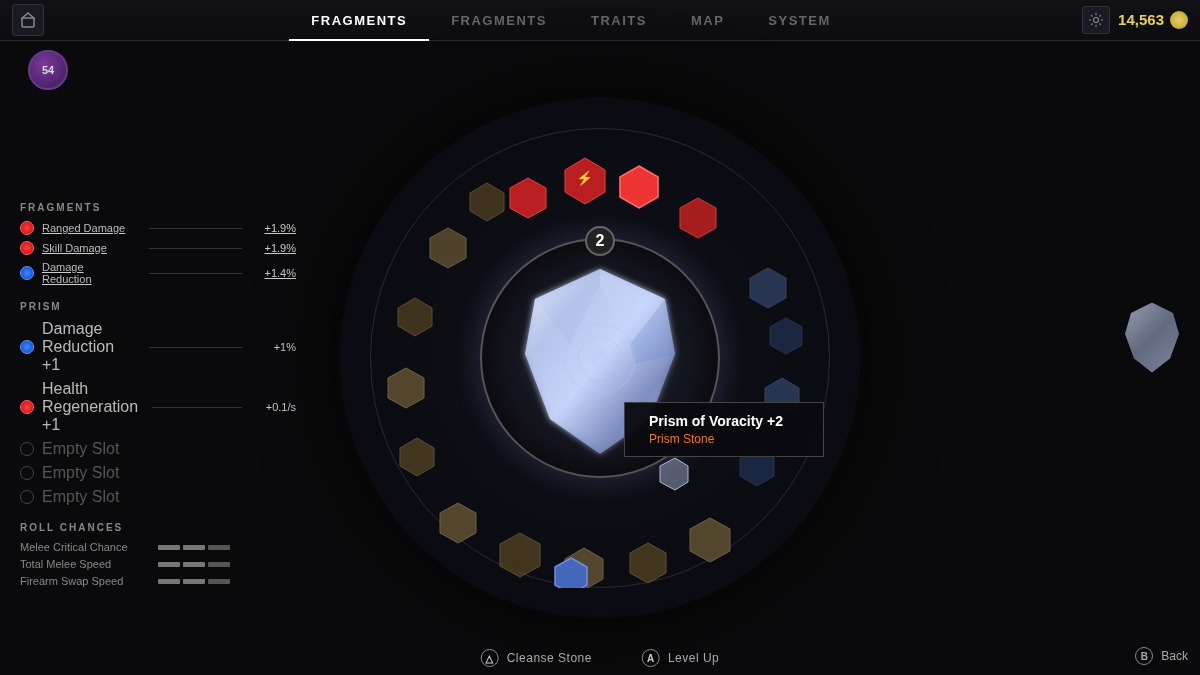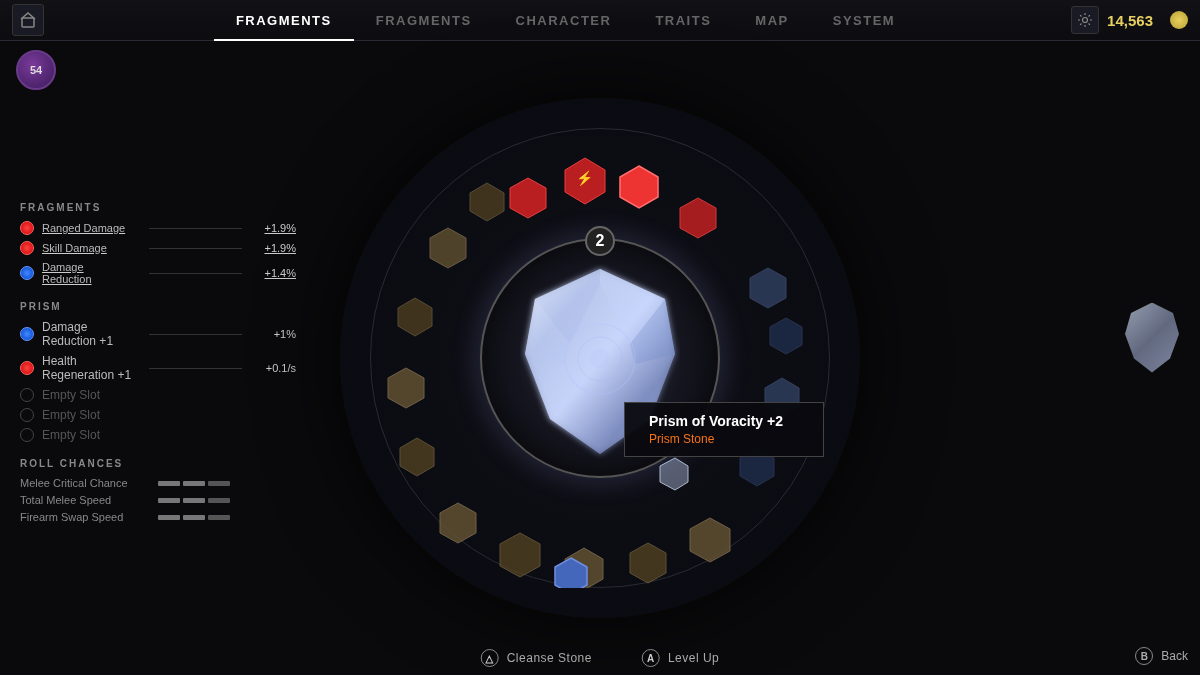--- a/index.html
+++ b/index.html
@@ -66,35 +66,35 @@
       gap: 8px;
     }
     .nav-icon-right {
       width: 28px; height: 28px;
       background: #1a1a24;
       border: 1px solid #333;
       border-radius: 3px;
       display: flex; align-items: center; justify-content: center;
     }
     .currency {
-      display: flex; align-items: center; gap: 17px;
+      display: flex; gap: 6px;
       font-size: 15px;
       font-weight: 700;
       color: #e8d060;
     }
     .currency-icon {
       width: 18px; height: 18px;
       background: radial-gradient(circle, #e8d060, #b8a030);
       border-radius: 50%;
     }
 
     
     .player-avatar {
       position: absolute;
-      top: 50px; left: 16px;
+      top: 50px; left: 28px;
       width: 40px; height: 40px;
       background: radial-gradient(circle at 40% 35%, #7a3a9a, #3a1a5a);
       border: 2px solid #6a3a8a;
       border-radius: 50%;
       display: flex; align-items: center; justify-content: center;
       font-size: 11px;
       font-weight: 700;
       color: #ddd;
     }
 
@@ -159,21 +159,21 @@
       border-radius: 50%;
       flex-shrink: 0;
     }
     .prism-icon.blue { background: radial-gradient(circle, #4488ff, #0044cc); border: 1px solid #6699ff; }
     .prism-icon.red { background: radial-gradient(circle, #ff4444, #cc0000); border: 1px solid #ff6666; }
     .prism-icon.empty {
       background: transparent;
       border: 1px solid #444;
     }
     .prism-label {
-      font-size: 12px;
+      font-size: 16px;
       color: #bbb;
       flex: 1;
     }
     .prism-label.empty { color: #555; }
     .prism-value {
       font-size: 11px;
       color: #ccc;
       min-width: 40px;
       text-align: right;
     }
@@ -334,23 +334,20 @@
       <rect x="2" y="6" width="12" height="9" rx="1" stroke="#888" stroke-width="1.5" fill="none"></rect>
       <path d="M1 7L8 1L15 7" stroke="#888" stroke-width="1.5" fill="none"></path>
     </svg>
   </div>
   <div class="nav-tabs">
     <div class="nav-tab active">
       <span>FRAGMENTS</span>
     </div>
     <div class="nav-tab">
       <span>FRAGMENTS</span>
-    </div>
-    <div class="nav-tab">
-      <span>CHARACTER</span>
     </div>
     <div class="nav-tab">
       <span>TRAITS</span>
     </div>
     <div class="nav-tab">
       <span>MAP</span>
     </div>
     <div class="nav-tab">
       <span>SYSTEM</span>
     </div>

